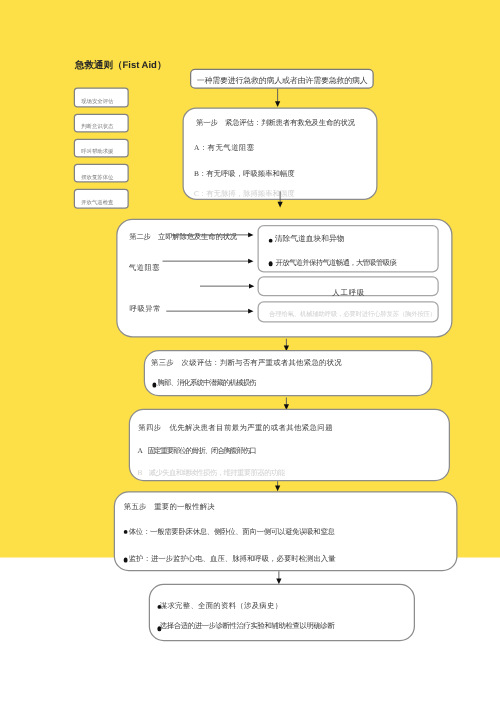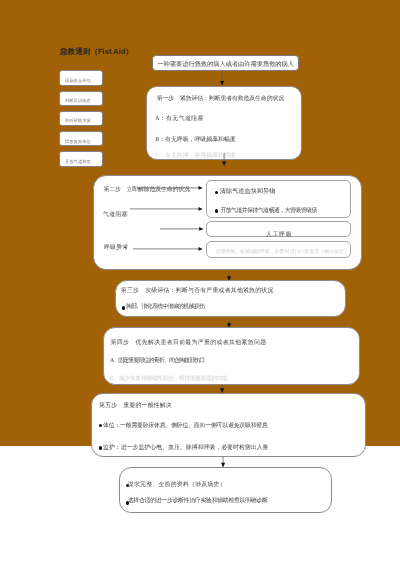--- a/index.html
+++ b/index.html
@@ -1,17 +1,17 @@
 <!DOCTYPE html>
 <html><head>
 <meta charset="utf-8">
 <style>
   html,body{margin:0;padding:0;background:#ffffff;-webkit-font-smoothing:antialiased;text-rendering:geometricPrecision;}
   body{width:400px;height:566px;font-family:"Liberation Serif",serif;overflow:hidden;color:#4d4d4d;}
-  #page{position:relative;width:400px;height:446px;background:#a16207;will-change:transform;transform:translateZ(0);text-align:center;}
+  #page{position:relative;width:400px;height:446px;background:#fde047;will-change:transform;transform:translateZ(0);text-align:center;}
   .rbox{position:absolute;box-sizing:border-box;border:0.9px solid #8c8c8c;border-radius:12px;background:#fff;}
   .ibox{position:absolute;box-sizing:border-box;border:0.9px solid #a6a6a6;border-radius:5px;background:#fff;}
   .nbox{position:absolute;box-sizing:border-box;border:1.1px solid #7a7a7a;border-radius:4px;background:#fff;}
   .lbox{position:absolute;box-sizing:border-box;border:0.9px solid #828282;border-radius:3px;background:#fff;}
   .title{position:absolute;font-weight:bold;color:#262626;white-space:nowrap;font-size:7.6px;font-family:"Liberation Sans",sans-serif;}
   .t{position:absolute;white-space:nowrap;font-size:5.9px;color:#3d3d3d;line-height:1;}
   .tf{position:absolute;white-space:nowrap;font-size:5.9px;color:#cfcfcf;line-height:1;}
   .tl{position:absolute;white-space:nowrap;font-size:4.3px;color:#7d7d7d;line-height:1;}
   .bul{position:absolute;border-radius:50%;background:#111;width:3.6px;height:3.6px;}
   svg{position:absolute;overflow:visible;}

